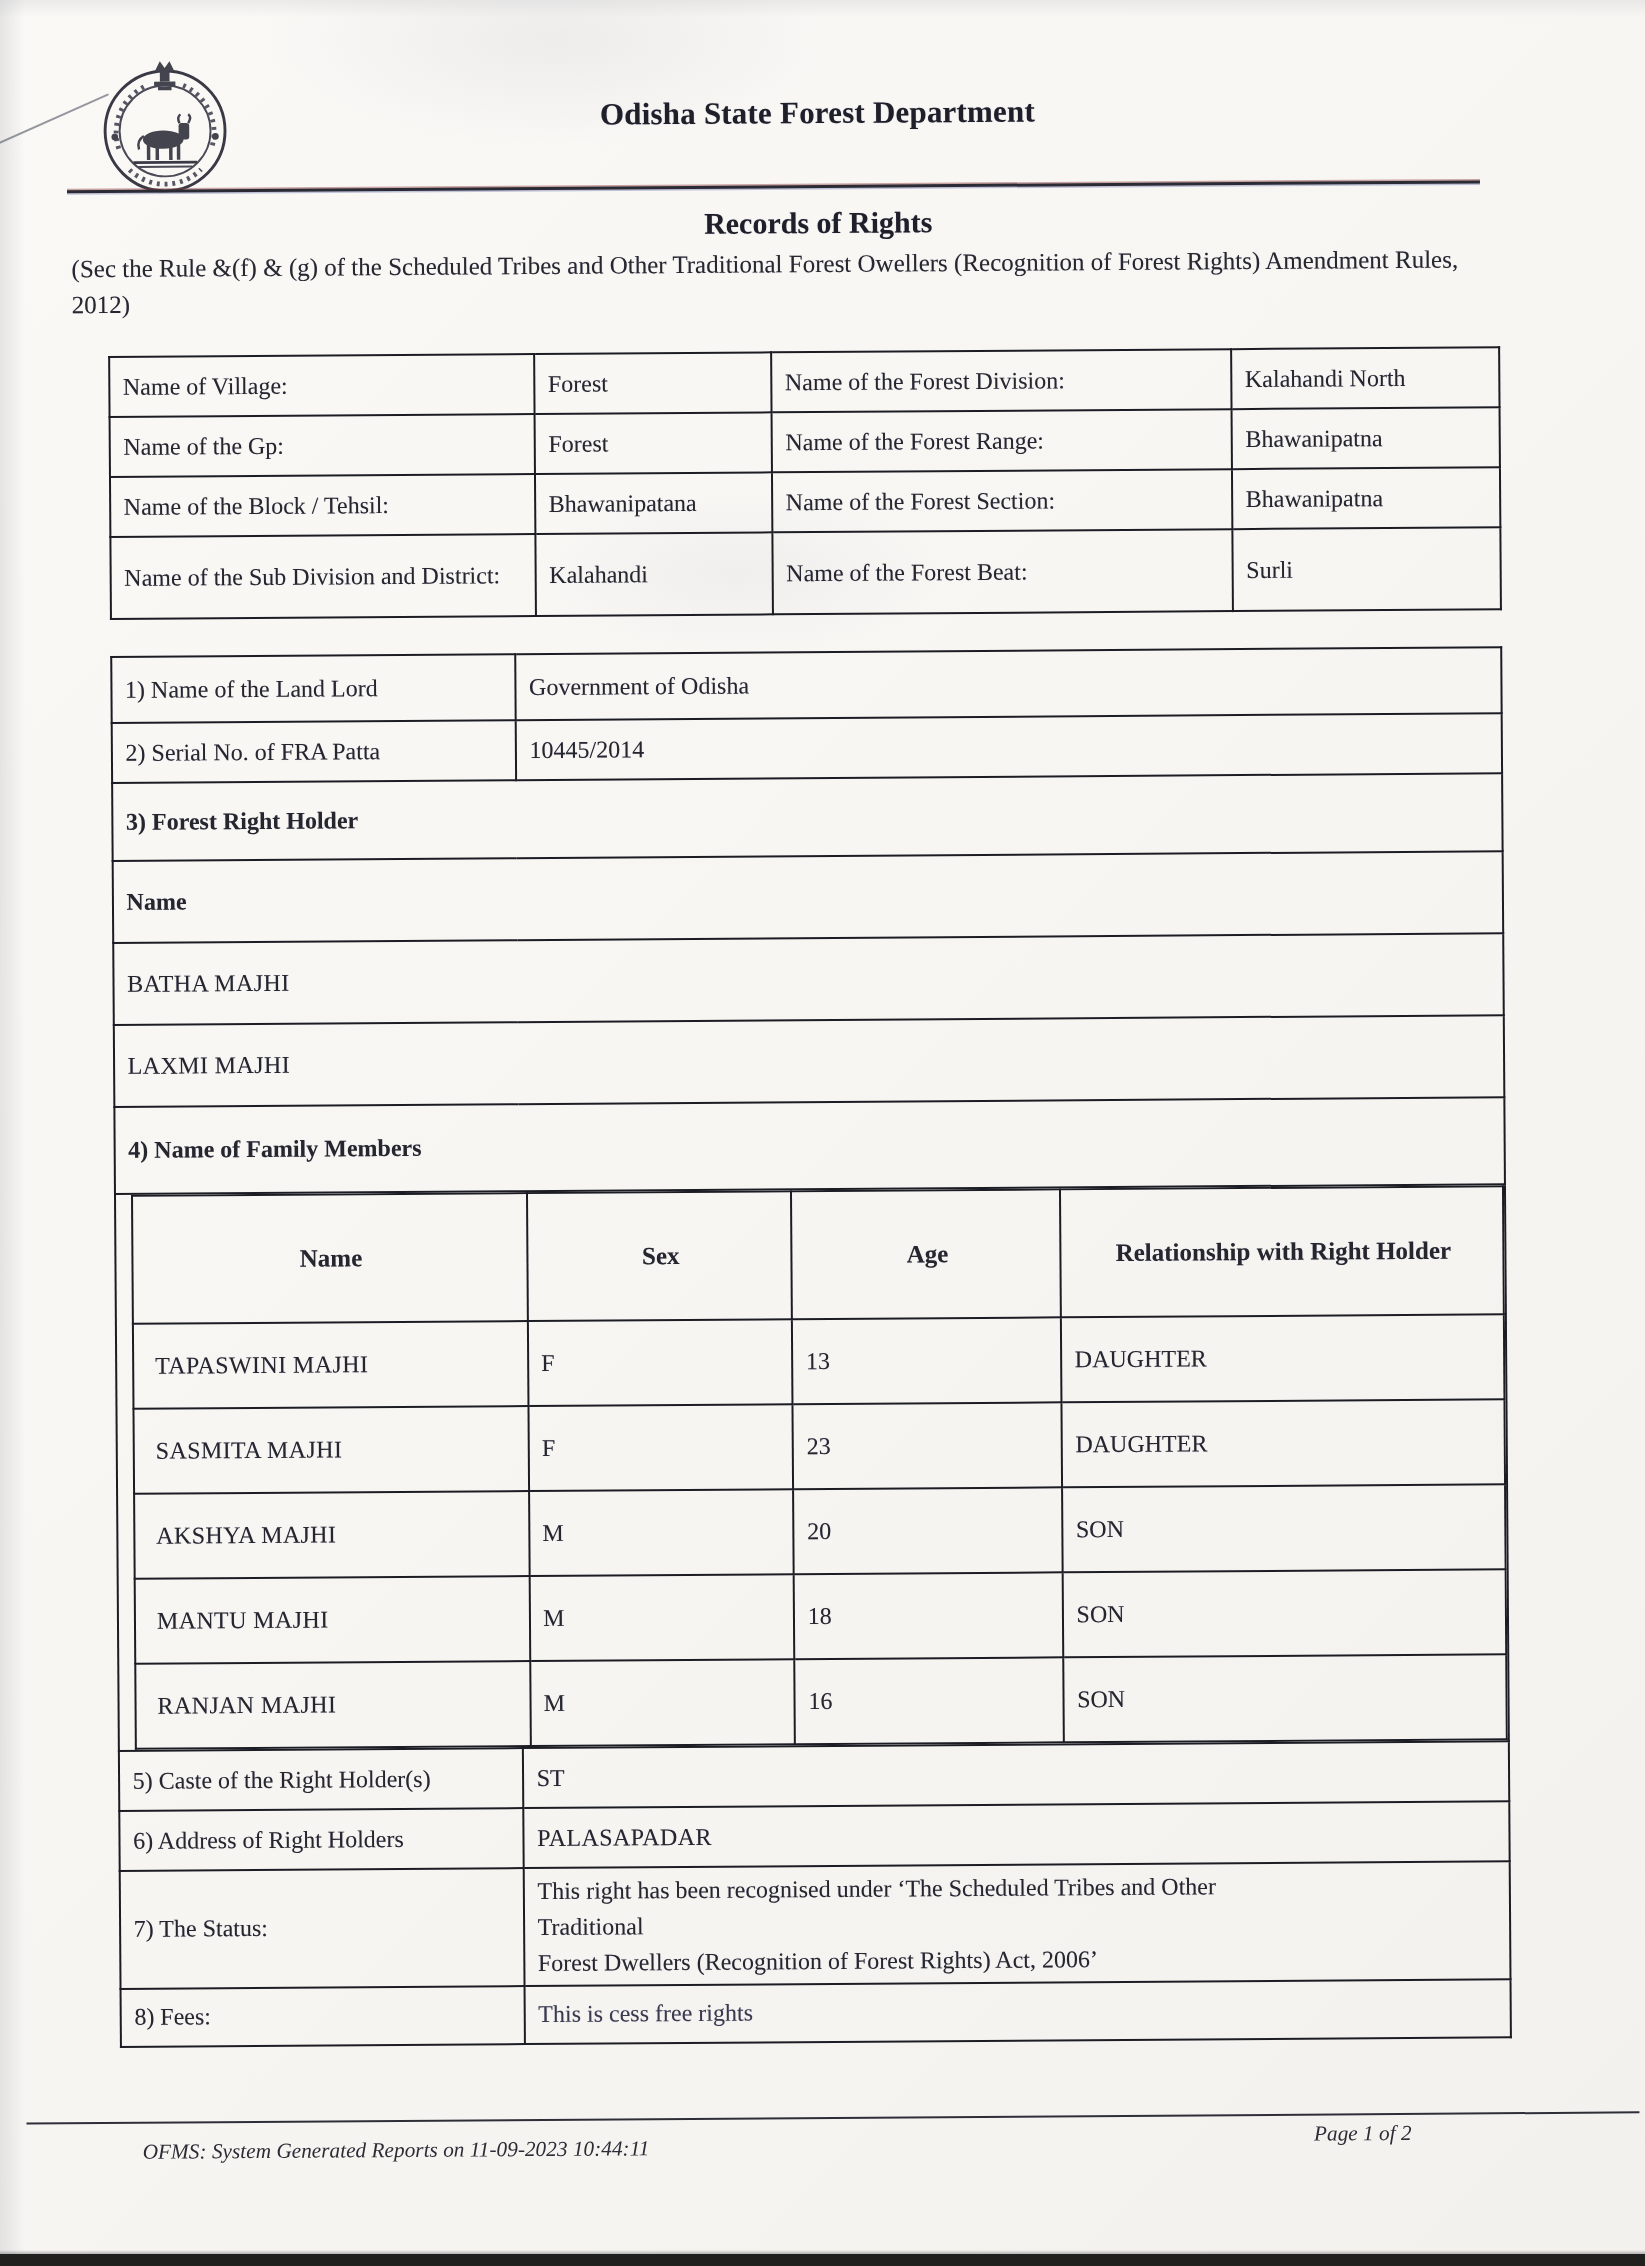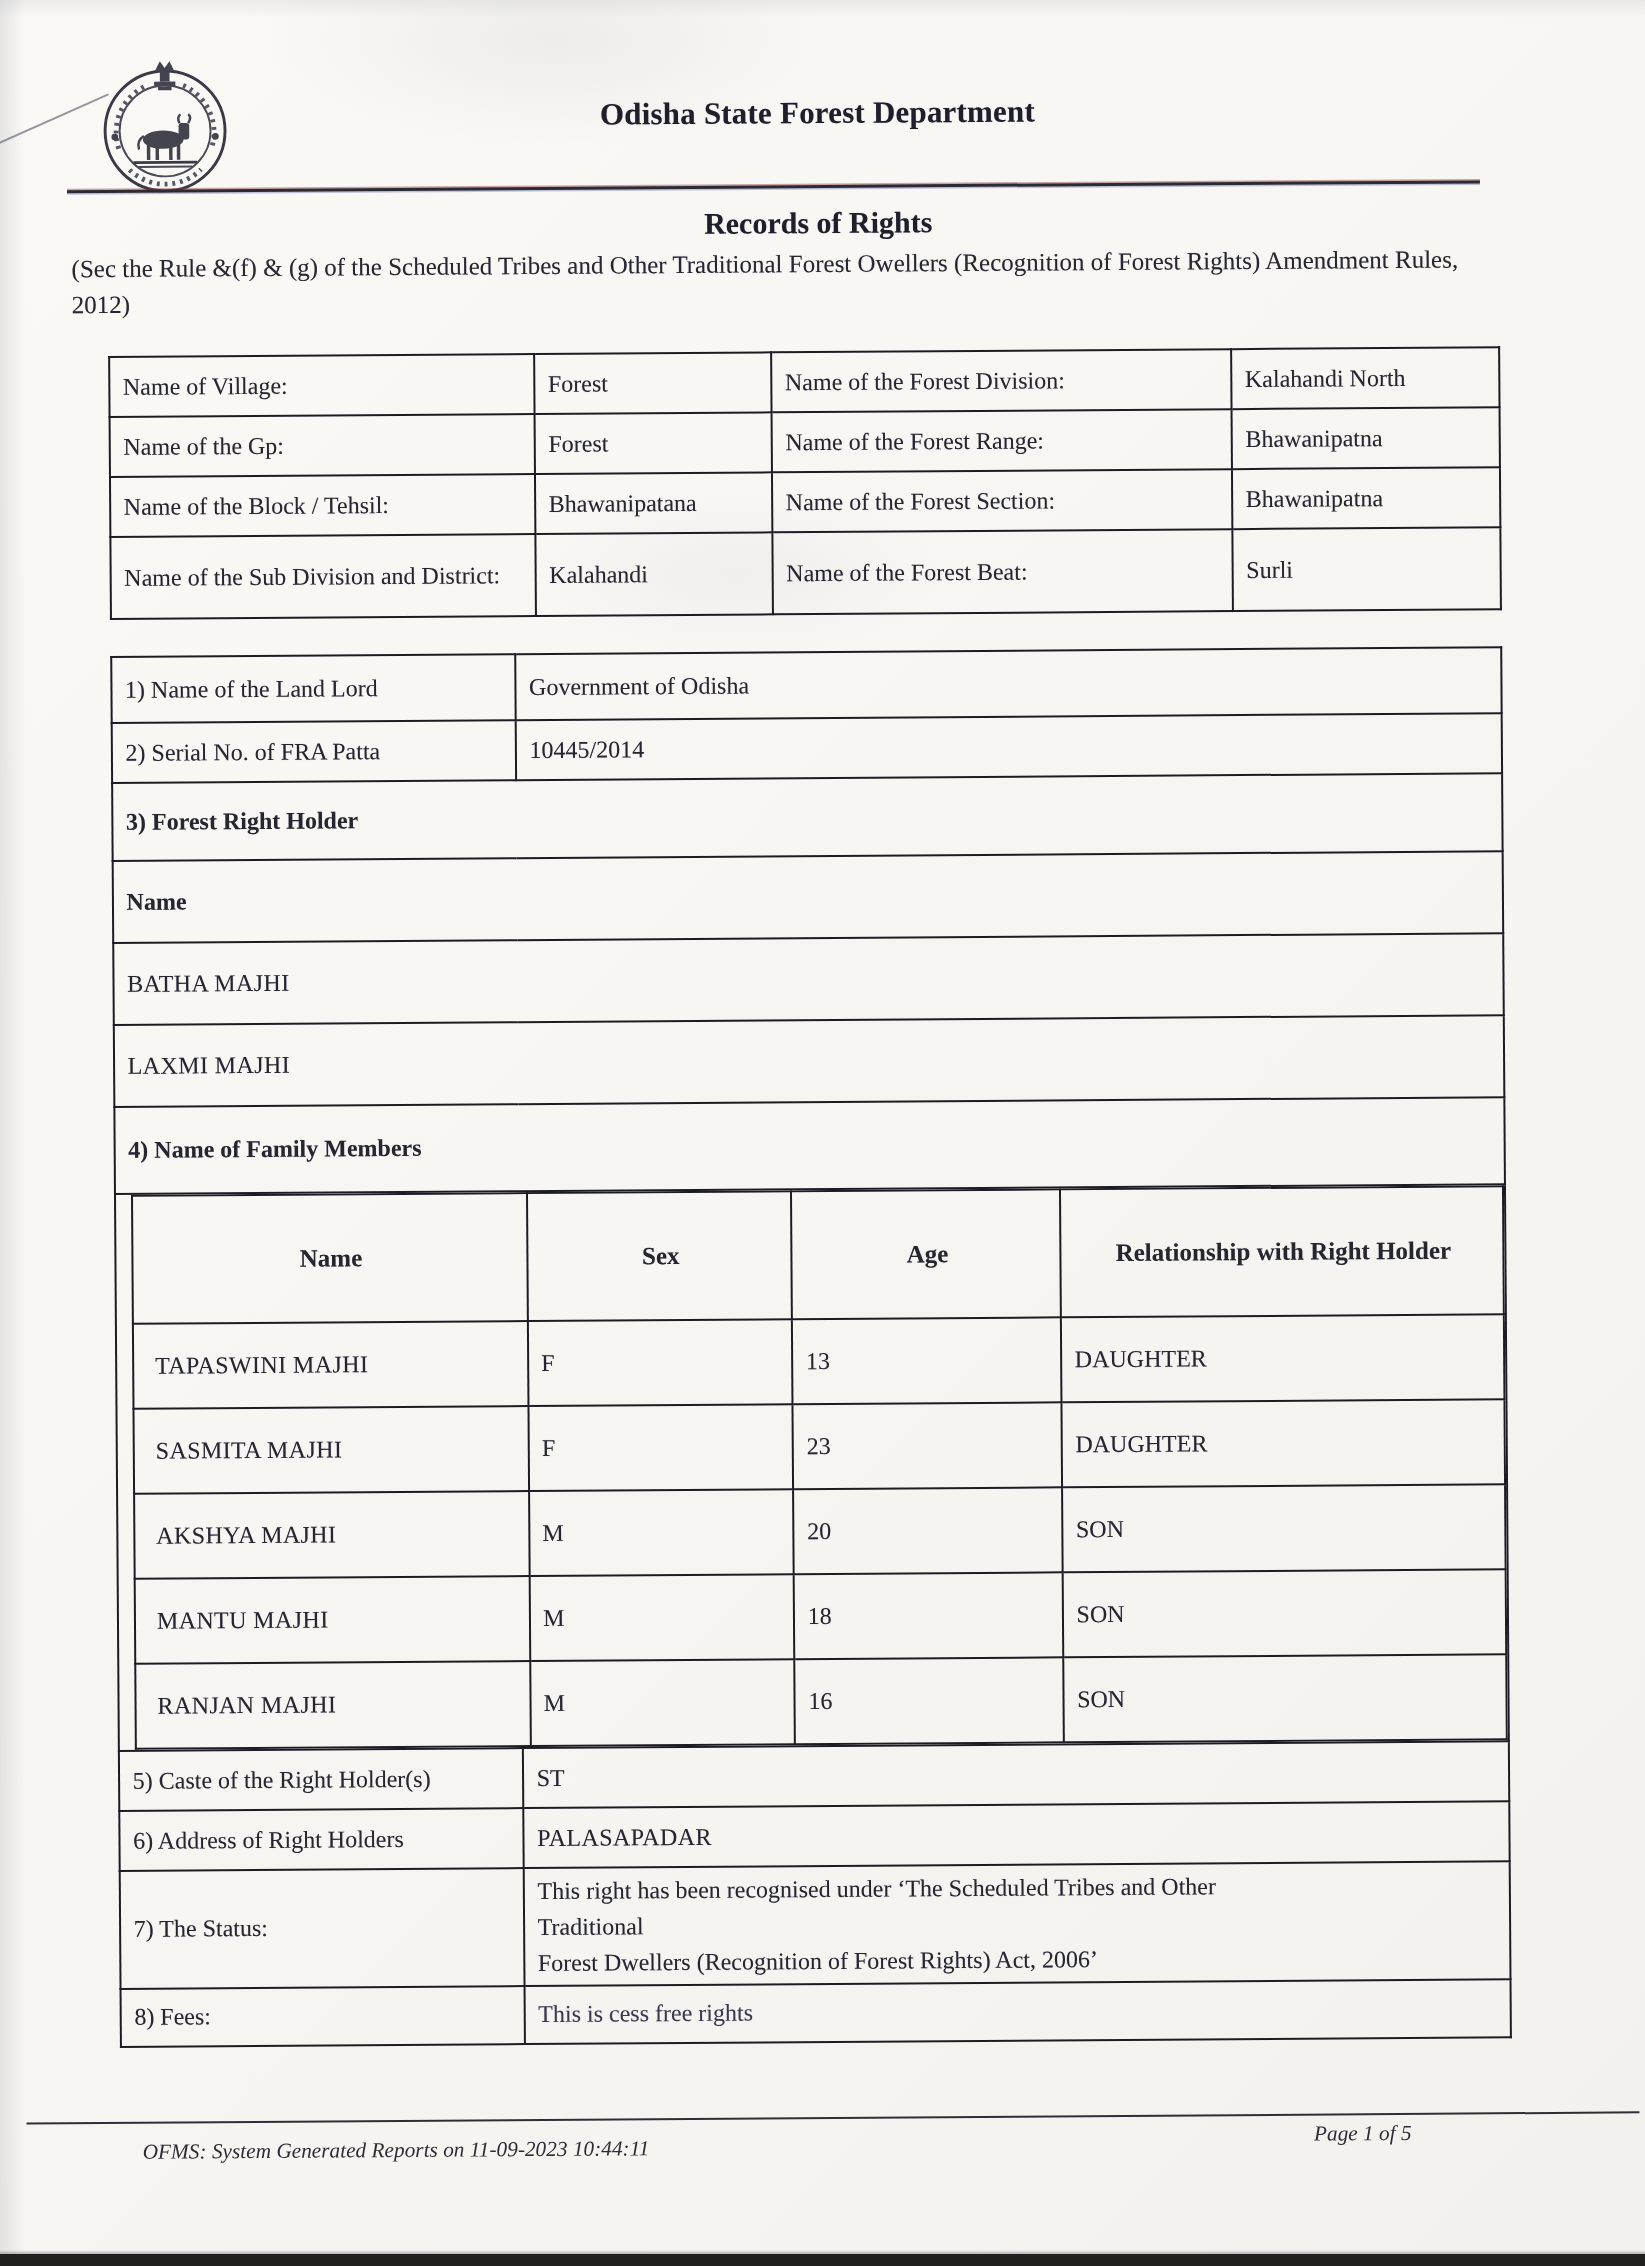--- a/index.html
+++ b/index.html
@@ -230,19 +230,19 @@
       </tr>
       <tr style="height:58px">
         <td>8) Fees:</td>
         <td class="fees-cell">This is cess free rights</td>
       </tr>
     </tbody>
       </table>
 
     <div class="footer-rule"></div>
     <div class="footer-left">OFMS: System Generated Reports on 11-09-2023 10:44:11</div>
-    <div class="footer-right">Page 1 of 5</div>
+    <div class="footer-right">Page 1 of 2</div>
   </div>
 
   <div class="bottom-strip-shadow"></div>
   <div class="bottom-strip"></div>
 </div>
 
 
 </body></html>

